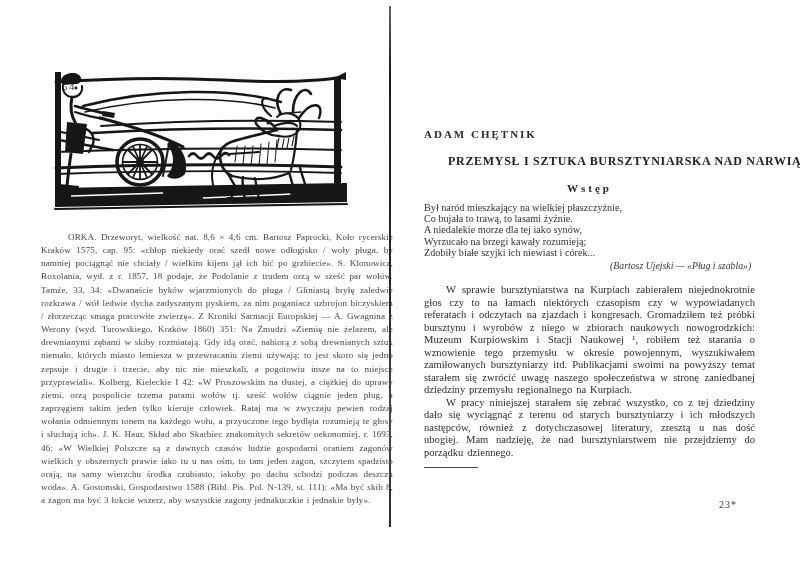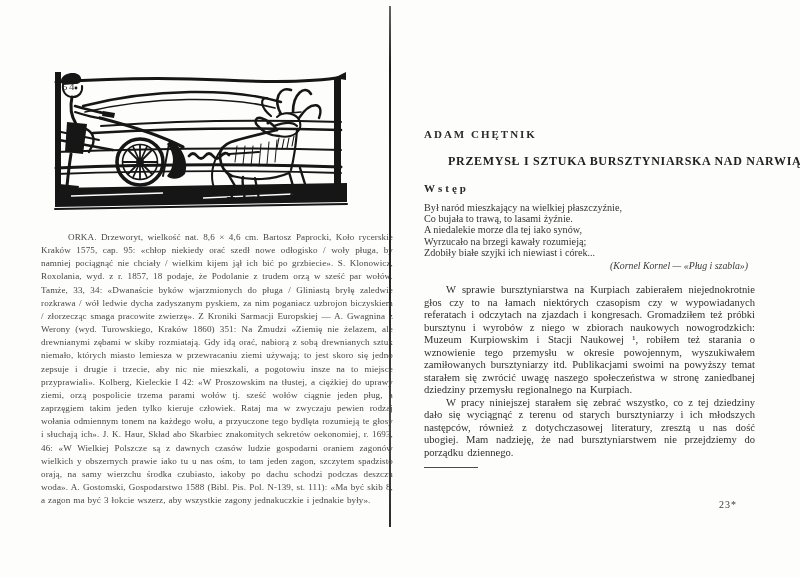--- a/index.html
+++ b/index.html
@@ -36,21 +36,21 @@
     position:absolute;left:424px;top:128px;width:331px;
   }
   .author{
     font-size:11px;font-weight:bold;letter-spacing:2px;color:#2b2b2b;
   }
   .article-title{
     margin-top:14px;font-size:12px;font-weight:bold;
     letter-spacing:0.7px;white-space:nowrap;color:#222;margin-left:24px;
   }
   .section-heading{
-    margin-top:13px;
+    margin-top:13px;text-align:center;
     font-size:11px;font-weight:bold;letter-spacing:3px;color:#2b2b2b;
   }
   .poem{
     margin-top:8px;
     font-size:10.2px;line-height:11.2px;color:#333;
   }
   .poem-attribution{
     margin-top:2px;margin-left:186px;
     font-style:italic;font-size:9.8px;color:#3a3a3a;
   }
@@ -209,21 +209,21 @@
     <div class="section-heading">Wstęp</div>
 
     <div class="poem">
       <div>Był naród mieszkający na wielkiej płaszczyźnie,</div>
       <div>Co bujała to trawą, to lasami żyźnie.</div>
       <div>A niedalekie morze dla tej iako synów,</div>
       <div>Wyrzucało na brzegi kawały rozumieją;</div>
       <div>Zdobiły białe szyjki ich niewiast i córek...</div>
     </div>
 
-    <div class="poem-attribution">(Kornel Kornel — «Pług i szabla»)</div>
+    <div class="poem-attribution">(Bartosz Ujejski — «Pług i szabla»)</div>
 
     <div class="body-par first">W sprawie bursztyniarstwa na Kurpiach zabierałem niejednokrotnie głos czy to na łamach niektórych czasopism czy w wypowiadanych referatach i odczytach na zjazdach i kongresach. Gromadziłem też próbki bursztynu i wyrobów z niego w zbiorach naukowych nowogrodzkich: Muzeum Kurpiowskim i Stacji Naukowej ¹, robiłem też starania o wznowienie tego przemysłu w okresie powojennym, wyszukiwałem zamiłowanych bursztyniarzy itd. Publikacjami swoimi na powyższy temat starałem się zwrócić uwagę naszego społeczeństwa w stronę zaniedbanej dziedziny przemysłu regionalnego na Kurpiach.</div>
 
     <div class="body-par">W pracy niniejszej starałem się zebrać wszystko, co z tej dziedziny dało się wyciągnąć z terenu od starych bursztyniarzy i ich młodszych następców, również z dotychczasowej literatury, zresztą u nas dość ubogiej. Mam nadzieję, że nad bursztyniarstwem nie przejdziemy do porządku dziennego.</div>
 
     <div class="fn-rule"></div>
 
   </div>
 
   <div class="signature-mark">23*</div>

